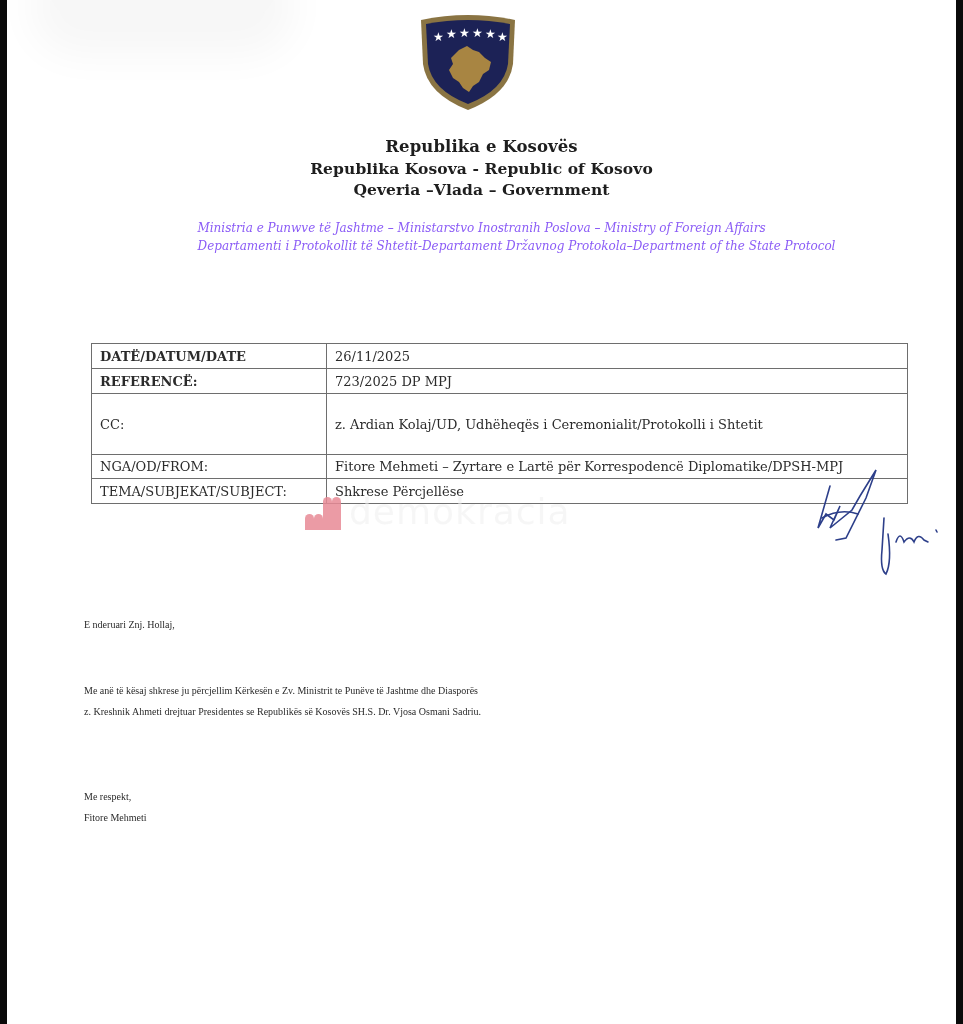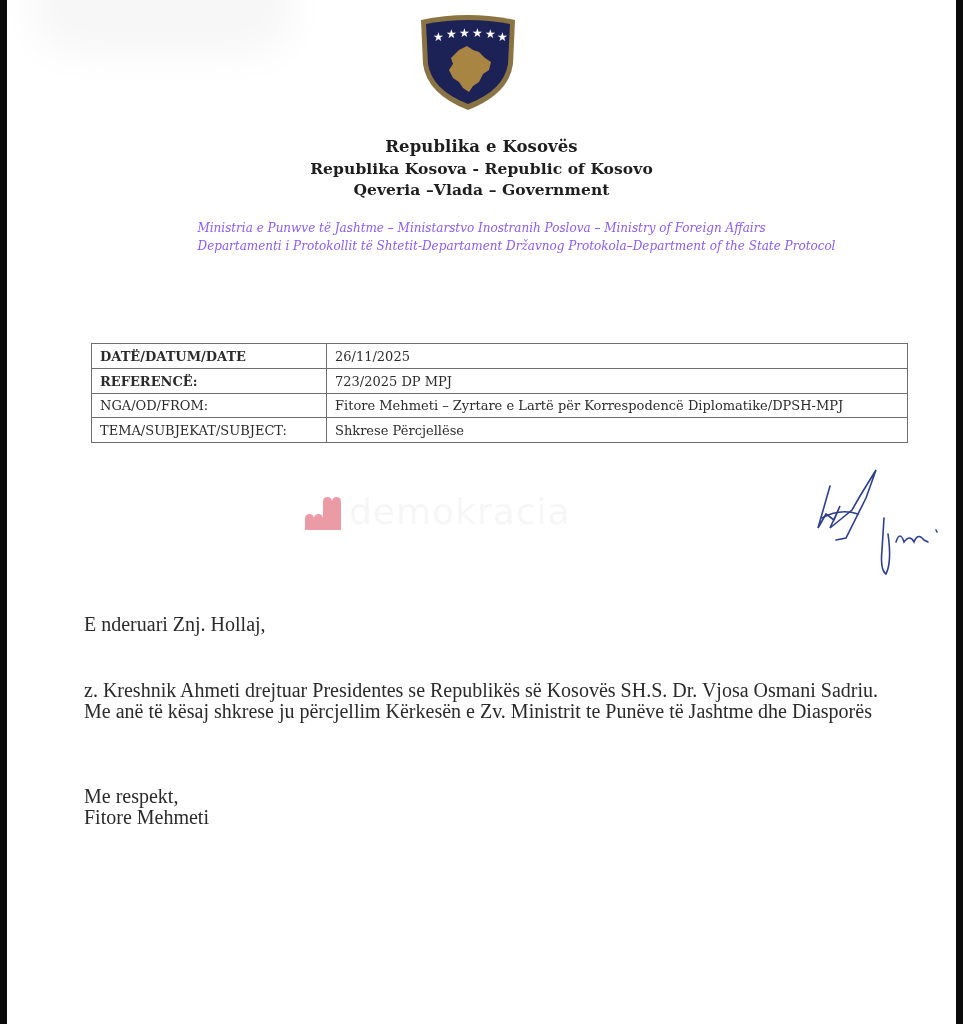--- a/index.html
+++ b/index.html
@@ -23,21 +23,21 @@
   .r-date td{height:24px;}
   .r-ref td{height:24px;}
   .r-to td{height:77px;}
   .r-cc td{height:60px;}
   .r-from td{height:23px;}
   .r-subj td{height:24px;}
   .watermark{position:absolute;left:305px;top:490px;height:40px;display:flex;align-items:flex-end;gap:0;pointer-events:none;}
   .wm-bar{width:9px;background:#e88a95;opacity:0.85;border-radius:5px 5px 0 0;}
   .wm-text{font-family:"DejaVu Sans","Liberation Sans",sans-serif;font-size:36px;color:#f0f0f0;opacity:0.55;margin-left:8px;line-height:36px;letter-spacing:1px;}
   .signature{position:absolute;left:800px;top:458px;width:150px;height:120px;pointer-events:none;}
-  .body-text{position:absolute;left:84px;font-family:"Liberation Serif","DejaVu Serif",serif;font-size:20px;color:#2a2a2a;line-height:21px;}
+  .body-text{position:absolute;left:84px;font-family:"Liberation Serif","DejaVu Serif",serif;font-size:10px;color:#2a2a2a;line-height:21px;}
   .greet{top:614px;}
   .para{top:680px;width:800px;}
   .closing{top:786px;}
 </style>
 </head>
 <body>
 
 <div class="edge-left"></div>
 <div class="edge-right"></div>
 <div class="ghost-pill"></div>
@@ -65,20 +65,24 @@
 <table class="meta">
   <tbody>
       <tr class="r-date">
     <td class="k">DATË/DATUM/DATE</td>
     <td class="v">26/11/2025</td>
   </tr>
   <tr class="r-ref">
     <td class="k">REFERENCË:</td>
     <td class="v">723/2025 DP MPJ</td>
   </tr>
+  <tr class="r-cc">
+    <td class="k plain">CC:</td>
+    <td class="v plain">z. Ardian Kolaj/UD, Udhëheqës i Ceremonialit/Protokolli i Shtetit</td>
+  </tr>
   <tr class="r-from">
     <td class="k plain">NGA/OD/FROM:</td>
     <td class="v plain">Fitore Mehmeti – Zyrtare e Lartë për Korrespodencë Diplomatike/DPSH-MPJ</td>
   </tr>
   <tr class="r-subj">
     <td class="k plain">TEMA/SUBJEKAT/SUBJECT:</td>
     <td class="v plain">Shkrese Përcjellëse</td>
   </tr>
 </tbody>
   </table>
@@ -96,19 +100,19 @@
     <path d="M30 28 L18 70 L26 56 L34 62 L40 48 L30 70 L52 52 L60 38 L76 12 L66 40 L46 80 L36 82"></path>
     <path d="M22 60 Q40 50 58 56"></path>
     <path d="M84 60 L82 92 Q80 112 86 116 Q92 104 88 76"></path>
     <path d="M96 84 Q100 72 104 84 Q110 76 114 84 Q118 74 124 82 L128 84"></path>
     <path d="M136 72 L137 74"></path>
   </g>
 </svg>
 
 <div class="body-text greet">E nderuari Znj. Hollaj,</div>
 <div class="body-text para">
+  <div>Me anë të kësaj shkrese ju përcjellim Kërkesën e Zv. Ministrit te Punëve të Jashtme dhe Diasporës</div>
   <div>z. Kreshnik Ahmeti drejtuar Presidentes se Republikës së Kosovës SH.S. Dr. Vjosa Osmani Sadriu.</div>
-  <div>Me anë të kësaj shkrese ju përcjellim Kërkesën e Zv. Ministrit te Punëve të Jashtme dhe Diasporës</div>
 </div>
 <div class="body-text closing">
   <div>Me respekt,</div>
   <div>Fitore Mehmeti</div>
 </div>
 
 </body></html>

